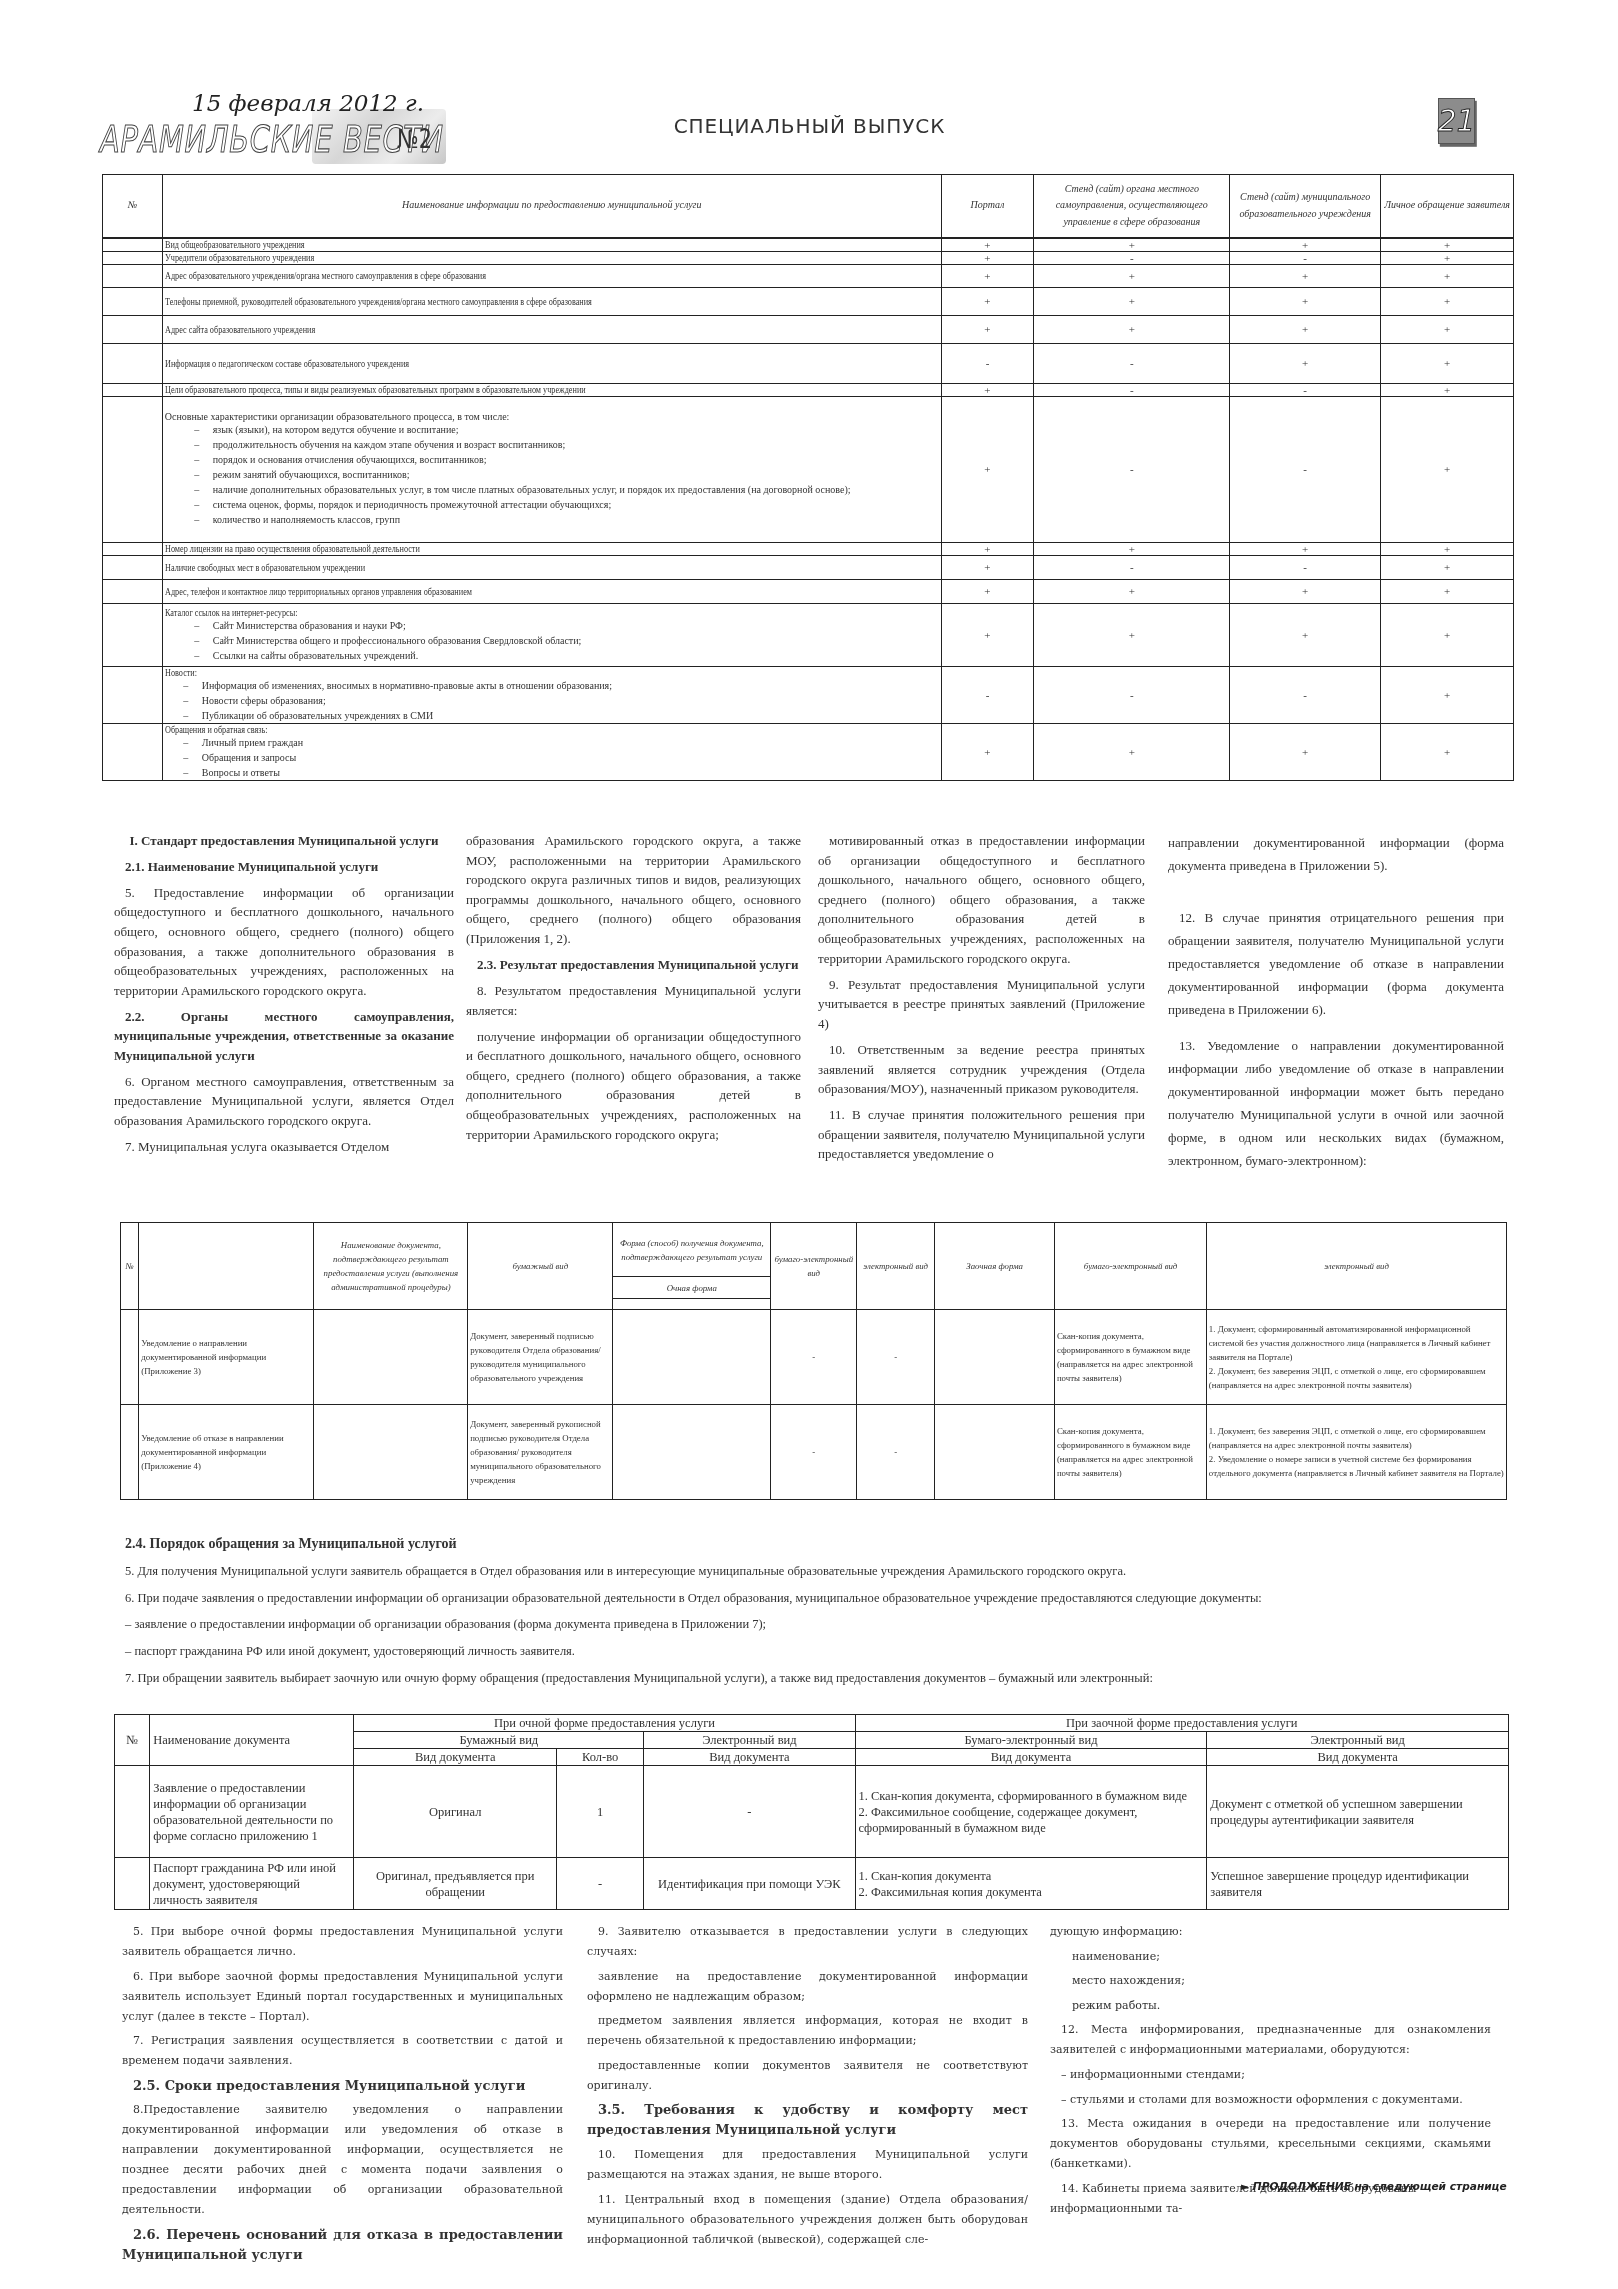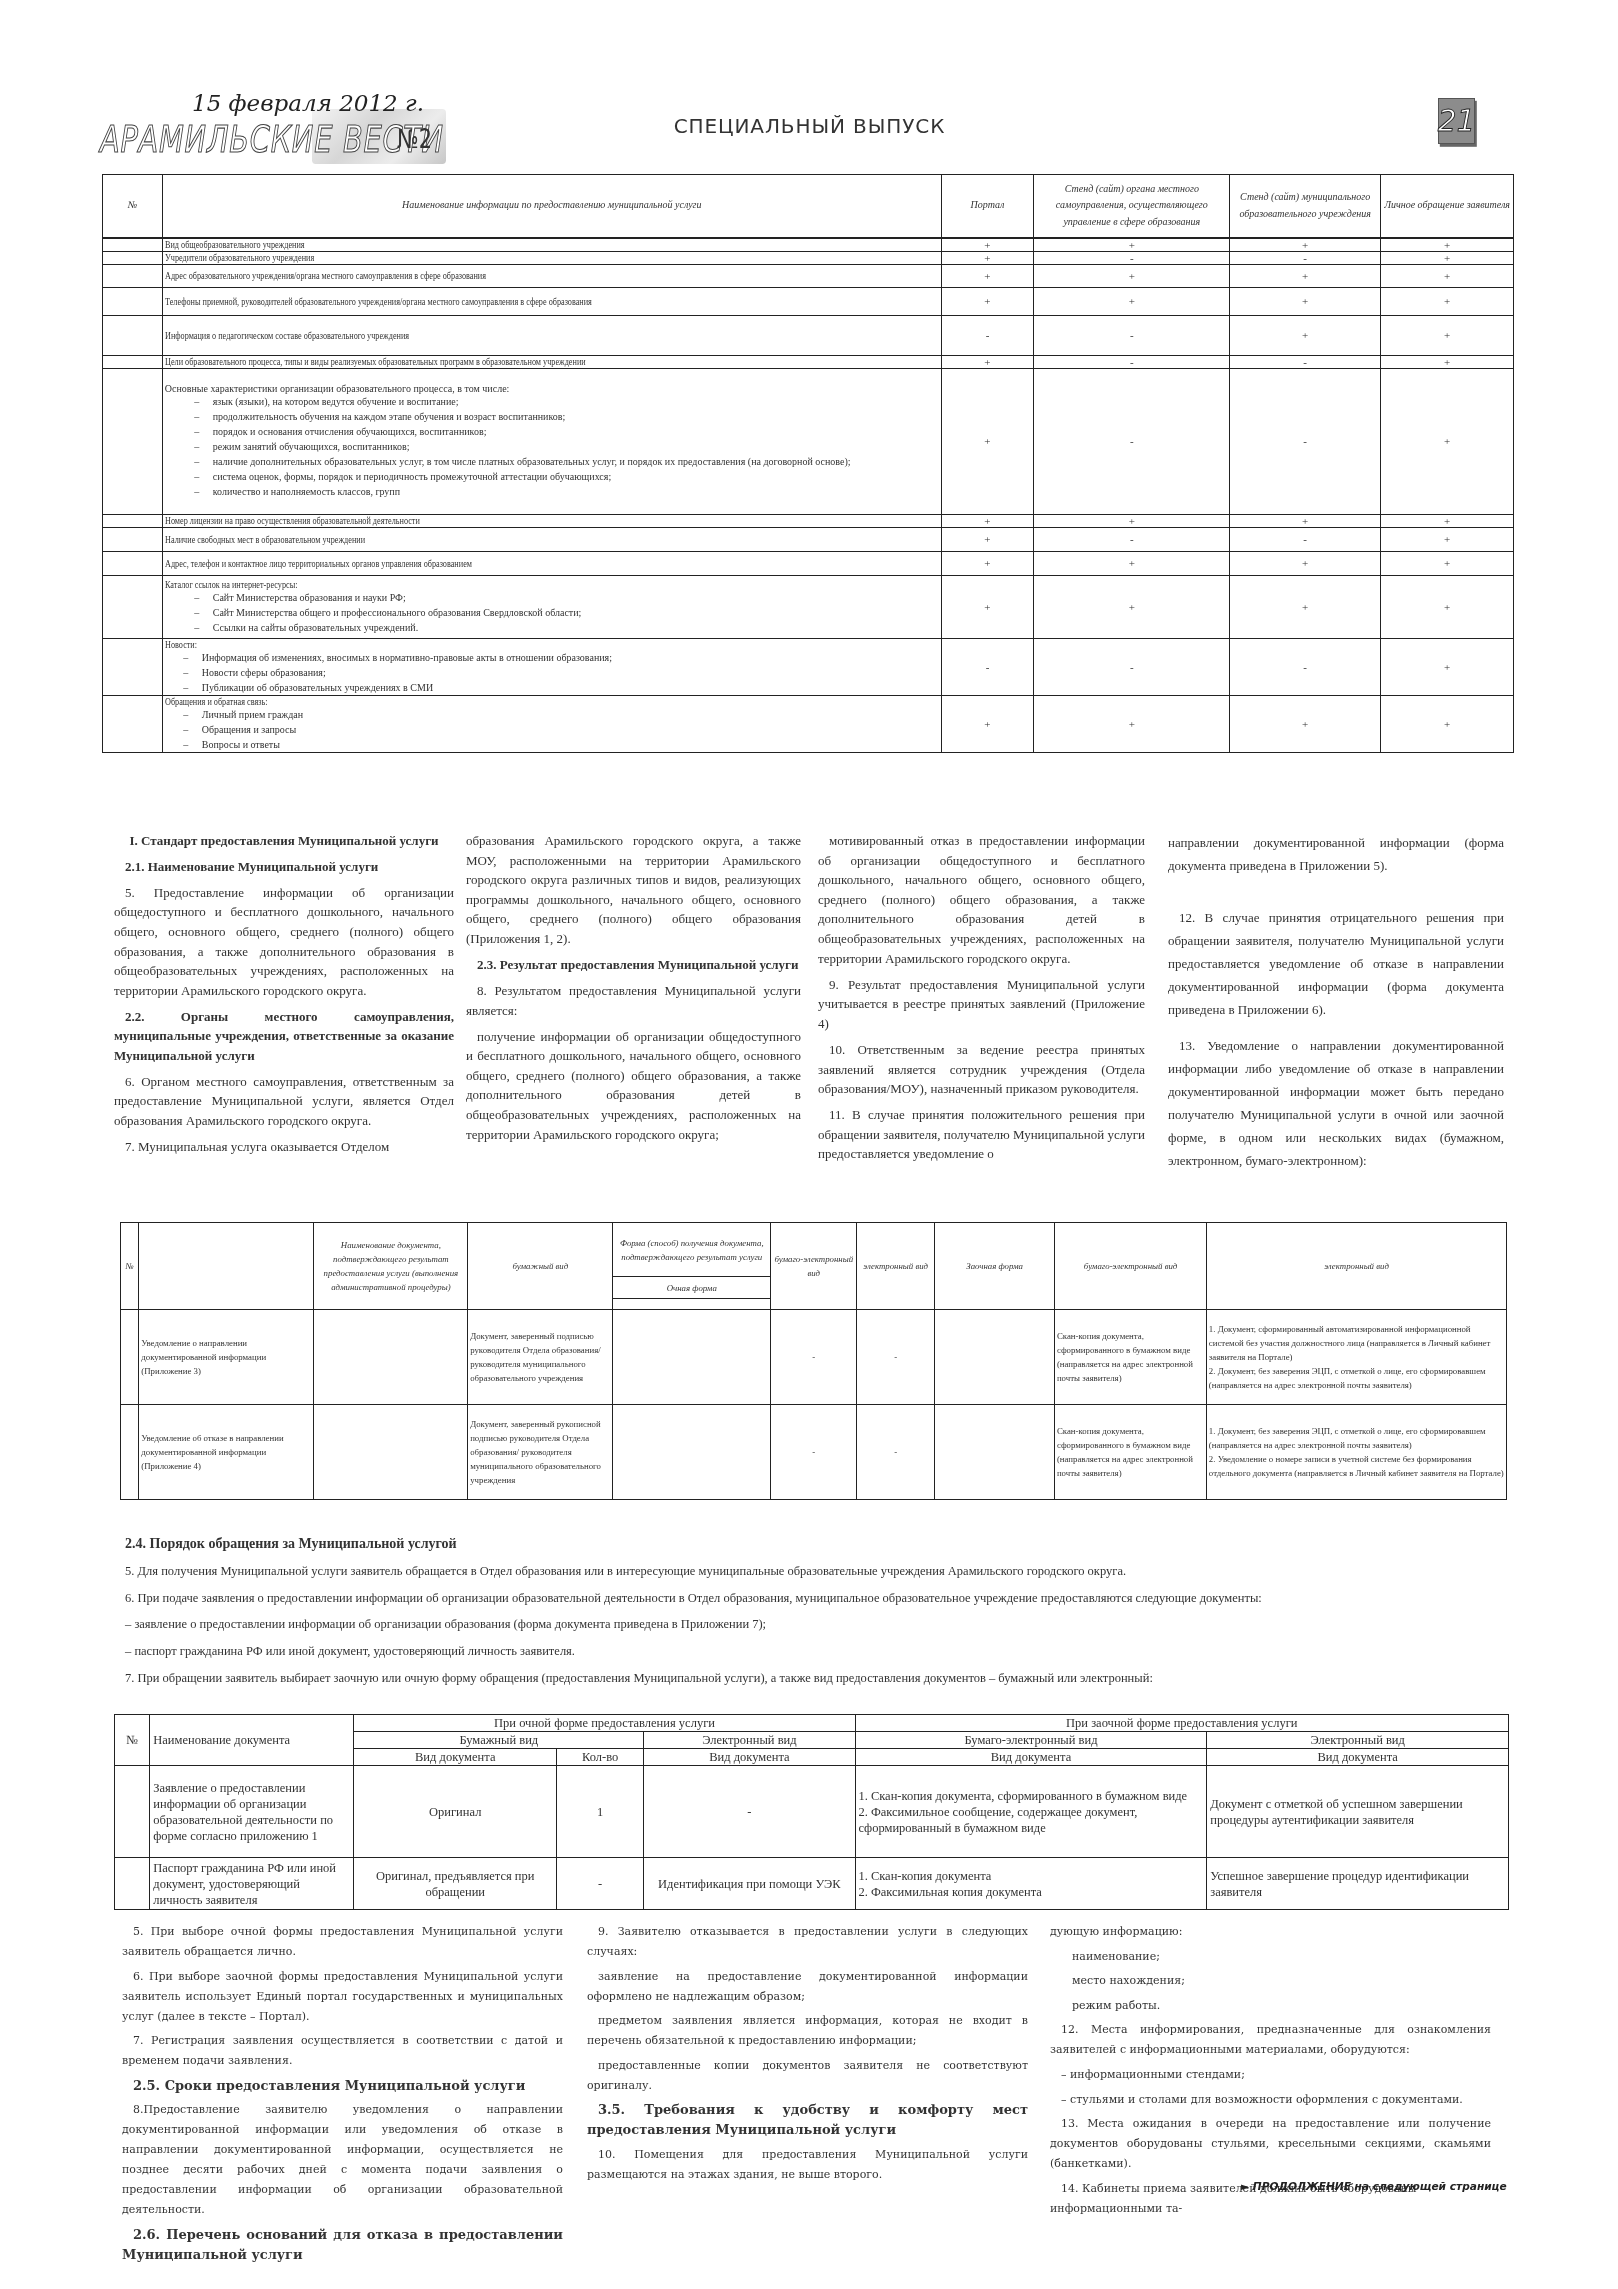--- a/index.html
+++ b/index.html
@@ -121,20 +121,28 @@
         <td></td>
         <td class="name"><span class="narrow-text">Адрес образовательного учреждения/органа местного самоуправления в сфере образования</span></td>
         <td class="mark">+</td>
         <td class="mark">+</td>
         <td class="mark">+</td>
         <td class="mark">+</td>
       </tr>
       <tr style="height: 28px;">
         <td></td>
         <td class="name"><span class="narrow-text">Телефоны приемной, руководителей образовательного учреждения/органа местного самоуправления в сфере образования</span></td>
+        <td class="mark">+</td>
+        <td class="mark">+</td>
+        <td class="mark">+</td>
+        <td class="mark">+</td>
+      </tr>
+      <tr style="height: 28px;">
+        <td></td>
+        <td class="name"><span class="narrow-text">Адрес сайта образовательного учреждения</span></td>
         <td class="mark">+</td>
         <td class="mark">+</td>
         <td class="mark">+</td>
         <td class="mark">+</td>
       </tr>
       <tr style="height: 40px;">
         <td></td>
         <td class="name"><span class="narrow-text">Информация о педагогическом составе образовательного учреждения</span></td>
         <td class="mark">-</td>
         <td class="mark">-</td>
@@ -389,20 +397,21 @@
   <p>8.Предоставление заявителю уведомления о направлении документированной информации или уведомления об отказе в направлении документированной информации, осуществляется не позднее десяти рабочих дней с момента подачи заявления о предоставлении информации об организации образовательной деятельности.</p>
   <h3>2.6. Перечень оснований для отказа в предоставлении Муниципальной услуги</h3>
 </div>
 <div class="bcol" style="left:587px; width:441px;">
   <p>9. Заявителю отказывается в предоставлении услуги в следующих случаях:</p>
   <p>заявление на предоставление документированной информации оформлено не надлежащим образом;</p>
   <p>предметом заявления является информация, которая не входит в перечень обязательной к предоставлению информации;</p>
   <p>предоставленные копии документов заявителя не соответствуют оригиналу.</p>
   <h3>3.5. Требования к удобству и комфорту мест предоставления Муниципальной услуги</h3>
   <p>10. Помещения для предоставления Муниципальной услуги размещаются на этажах здания, не выше второго.</p>
+  <p>11. Центральный вход в помещения (здание) Отдела образования/ муниципального образовательного учреждения должен быть оборудован информационной табличкой (вывеской), содержащей сле-</p>
 </div>
 <div class="bcol" style="left:1050px; width:441px;">
   <p style="text-indent:0">дующую информацию:</p>
   <p class="ind">наименование;</p>
   <p class="ind">место нахождения;</p>
   <p class="ind">режим работы.</p>
   <p>12. Места информирования, предназначенные для ознакомления заявителей с информационными материалами, оборудуются:</p>
   <p>– информационными стендами;</p>
   <p>– стульями и столами для возможности оформления с документами.</p>
   <p>13. Места ожидания в очереди на предоставление или получение документов оборудованы стульями, кресельными секциями, скамьями (банкетками).</p>

